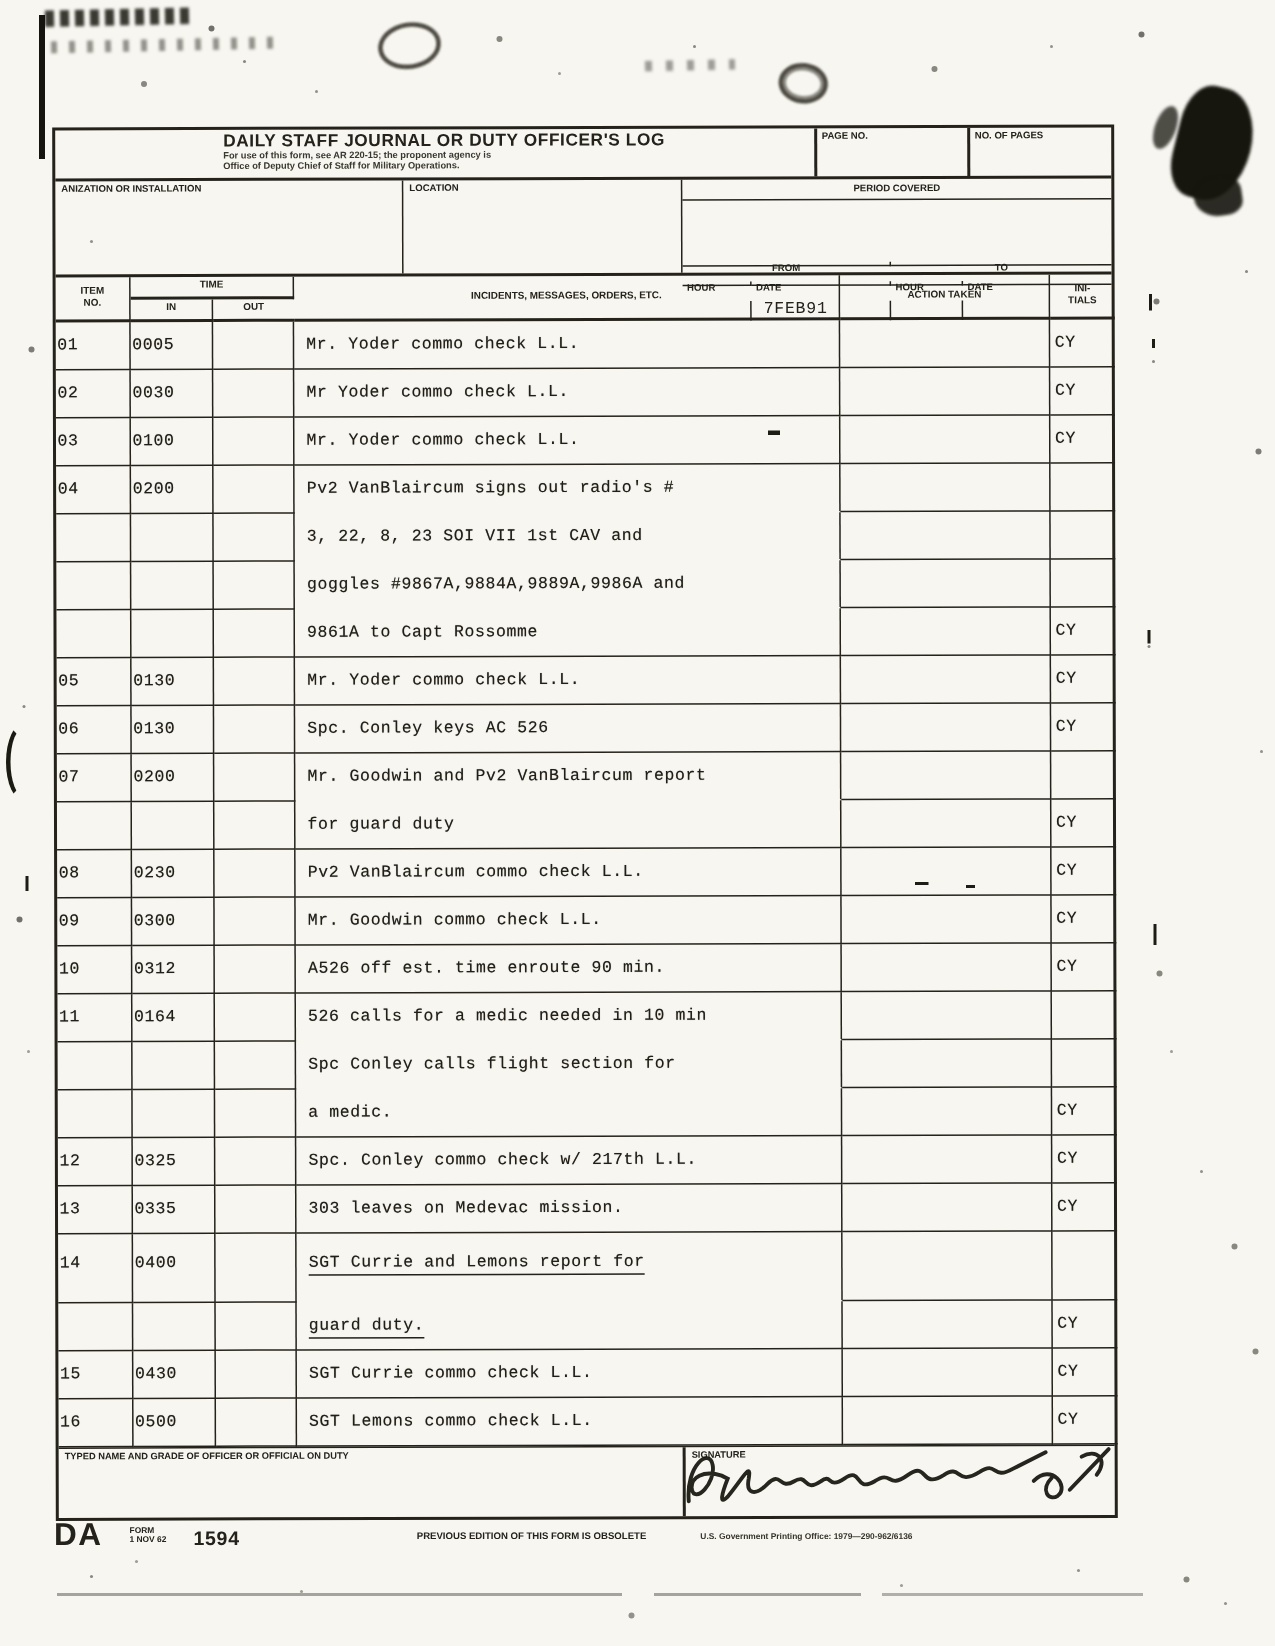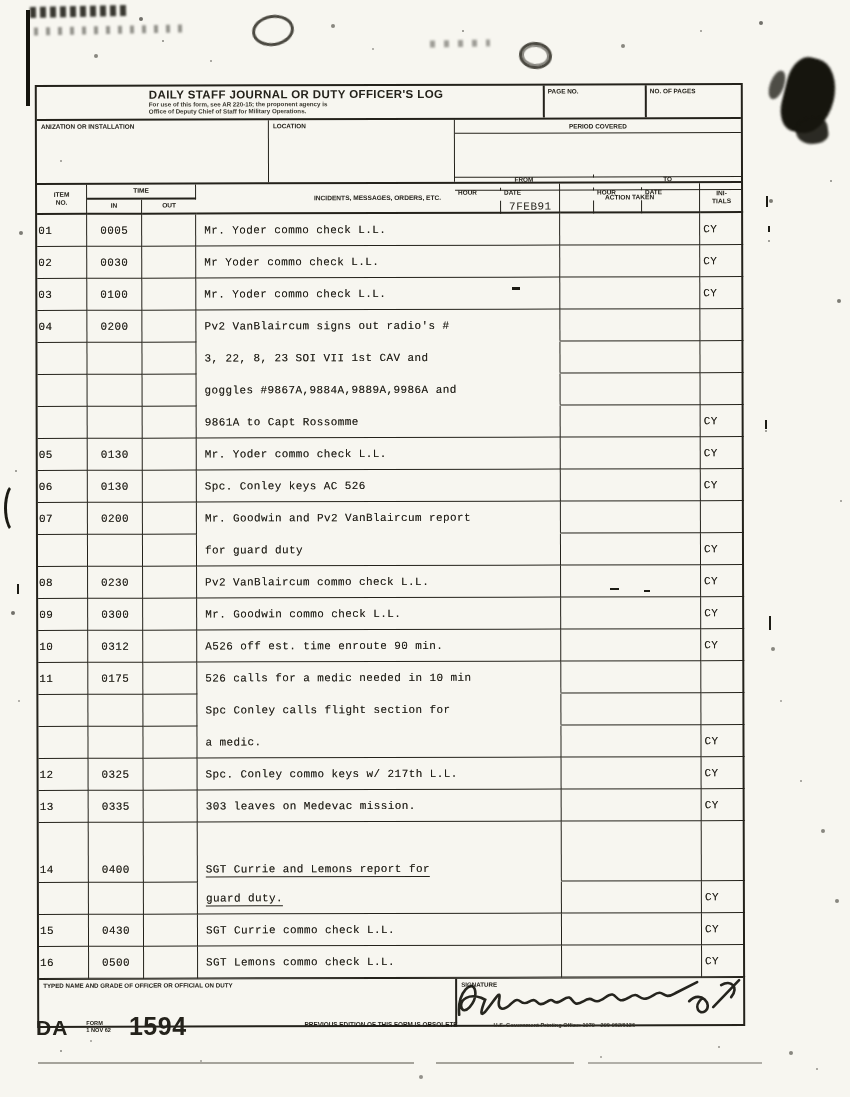--- a/index.html
+++ b/index.html
@@ -54,38 +54,38 @@
   th.time-h{border-bottom:1.2px solid var(--ink);height:15px;}
   th.inout{height:15px;}
   table.log td{
     border-right:1.5px solid var(--ink);border-bottom:1.5px solid var(--ink);
     height:32px;box-sizing:border-box;
     font-family:"Liberation Mono",monospace;font-size:11px;letter-spacing:.4px;
     color:#201e17;text-shadow:0 0 .5px rgba(30,28,20,.55);
     overflow:hidden;white-space:nowrap;
   }
   td.c-item{}
-  td.c-in{text-align:center;}
+  td.c-in{text-align:left;}
   td.c-out{text-align:center;}
   td.c-text{padding-left:8px;}
   td.c-init{padding-left:3px;font-size:10.5px;}
   tr.open td.c-text{border-bottom-color:transparent;}
   tr.u td.c-text span{border-bottom:1.4px solid #23211a;padding-bottom:1px;}
-  tr.tall td{height:60px;vertical-align:bottom;padding-bottom:6px;}
+  tr.tall td{height:46px;vertical-align:bottom;padding-bottom:19px;}
   
   .sig-row{display:flex;height:46px;border-top:0.5px solid var(--ink);}
   .typed{width:418px;border-right:2px solid var(--ink);box-sizing:border-box;font-size:6.2px;font-weight:bold;padding:2px 4px;}
   .sigcell{flex:1;position:relative;font-size:6.2px;font-weight:bold;padding:2px 4px;overflow:visible;}
   .sig-svg{position:absolute;left:-8px;top:-10px;width:300px;height:64px;overflow:visible;}
   
   .footer{position:absolute;left:36px;top:1012px;width:760px;display:flex;align-items:flex-start;}
   .da-block{display:flex;align-items:baseline;gap:18px;}
   .da-big{font-size:21px;font-weight:900;letter-spacing:1px;}
   .da-small{font-size:5.6px;font-weight:bold;white-space:pre-line;line-height:1.1;align-self:center;}
-  .da-num{font-size:25px;font-weight:900;letter-spacing:.5px;}
+  .da-num{font-size:13px;font-weight:900;letter-spacing:.5px;}
   .obsolete{margin-left:118px;margin-top:9px;font-size:6.4px;font-weight:bold;}
   .gpo{margin-left:36px;margin-top:10px;font-size:5.6px;font-weight:bold;color:#35332a;}
   
   .art{position:absolute;pointer-events:none;}
   .blotch{background:#16150e;filter:blur(1.2px);}
   .b1{left:784px;top:58px;width:50px;height:76px;border-radius:42% 58% 60% 40%;transform:rotate(14deg);}
   .b2{left:796px;top:118px;width:32px;height:26px;border-radius:55% 45% 40% 60%;transform:rotate(-8deg);opacity:.9;}
   .b3{left:770px;top:70px;width:14px;height:30px;border-radius:50%;transform:rotate(20deg);opacity:.75;}
   .stamp{border:3px solid rgba(32,30,21,.8);border-radius:50%;filter:blur(.7px);}
   .s1{left:252px;top:15px;width:36px;height:25px;transform:rotate(-9deg);}
@@ -316,21 +316,21 @@
         <tr>
           <td class="c-item"><span>10</span></td>
           <td class="c-in"><span>0312</span></td>
           <td class="c-out"><span></span></td>
           <td class="c-text"><span>A526 off est. time enroute 90 min.</span></td>
           <td class="c-action"><span></span></td>
           <td class="c-init"><span>CY</span></td>
         </tr>
         <tr class="open">
           <td class="c-item"><span>11</span></td>
-          <td class="c-in"><span>0175</span></td>
+          <td class="c-in"><span>0164</span></td>
           <td class="c-out"><span></span></td>
           <td class="c-text"><span>526 calls for a medic needed in 10 min</span></td>
           <td class="c-action"><span></span></td>
           <td class="c-init"><span></span></td>
         </tr>
         <tr class="cont open">
           <td class="c-item"><span></span></td>
           <td class="c-in"><span></span></td>
           <td class="c-out"><span></span></td>
           <td class="c-text"><span>Spc Conley calls flight section for</span></td>
@@ -342,21 +342,21 @@
           <td class="c-in"><span></span></td>
           <td class="c-out"><span></span></td>
           <td class="c-text"><span>a medic.</span></td>
           <td class="c-action"><span></span></td>
           <td class="c-init"><span>CY</span></td>
         </tr>
         <tr>
           <td class="c-item"><span>12</span></td>
           <td class="c-in"><span>0325</span></td>
           <td class="c-out"><span></span></td>
-          <td class="c-text"><span>Spc. Conley commo keys w/ 217th L.L.</span></td>
+          <td class="c-text"><span>Spc. Conley commo check w/ 217th L.L.</span></td>
           <td class="c-action"><span></span></td>
           <td class="c-init"><span>CY</span></td>
         </tr>
         <tr>
           <td class="c-item"><span>13</span></td>
           <td class="c-in"><span>0335</span></td>
           <td class="c-out"><span></span></td>
           <td class="c-text"><span>303 leaves on Medevac mission.</span></td>
           <td class="c-action"><span></span></td>
           <td class="c-init"><span>CY</span></td>

